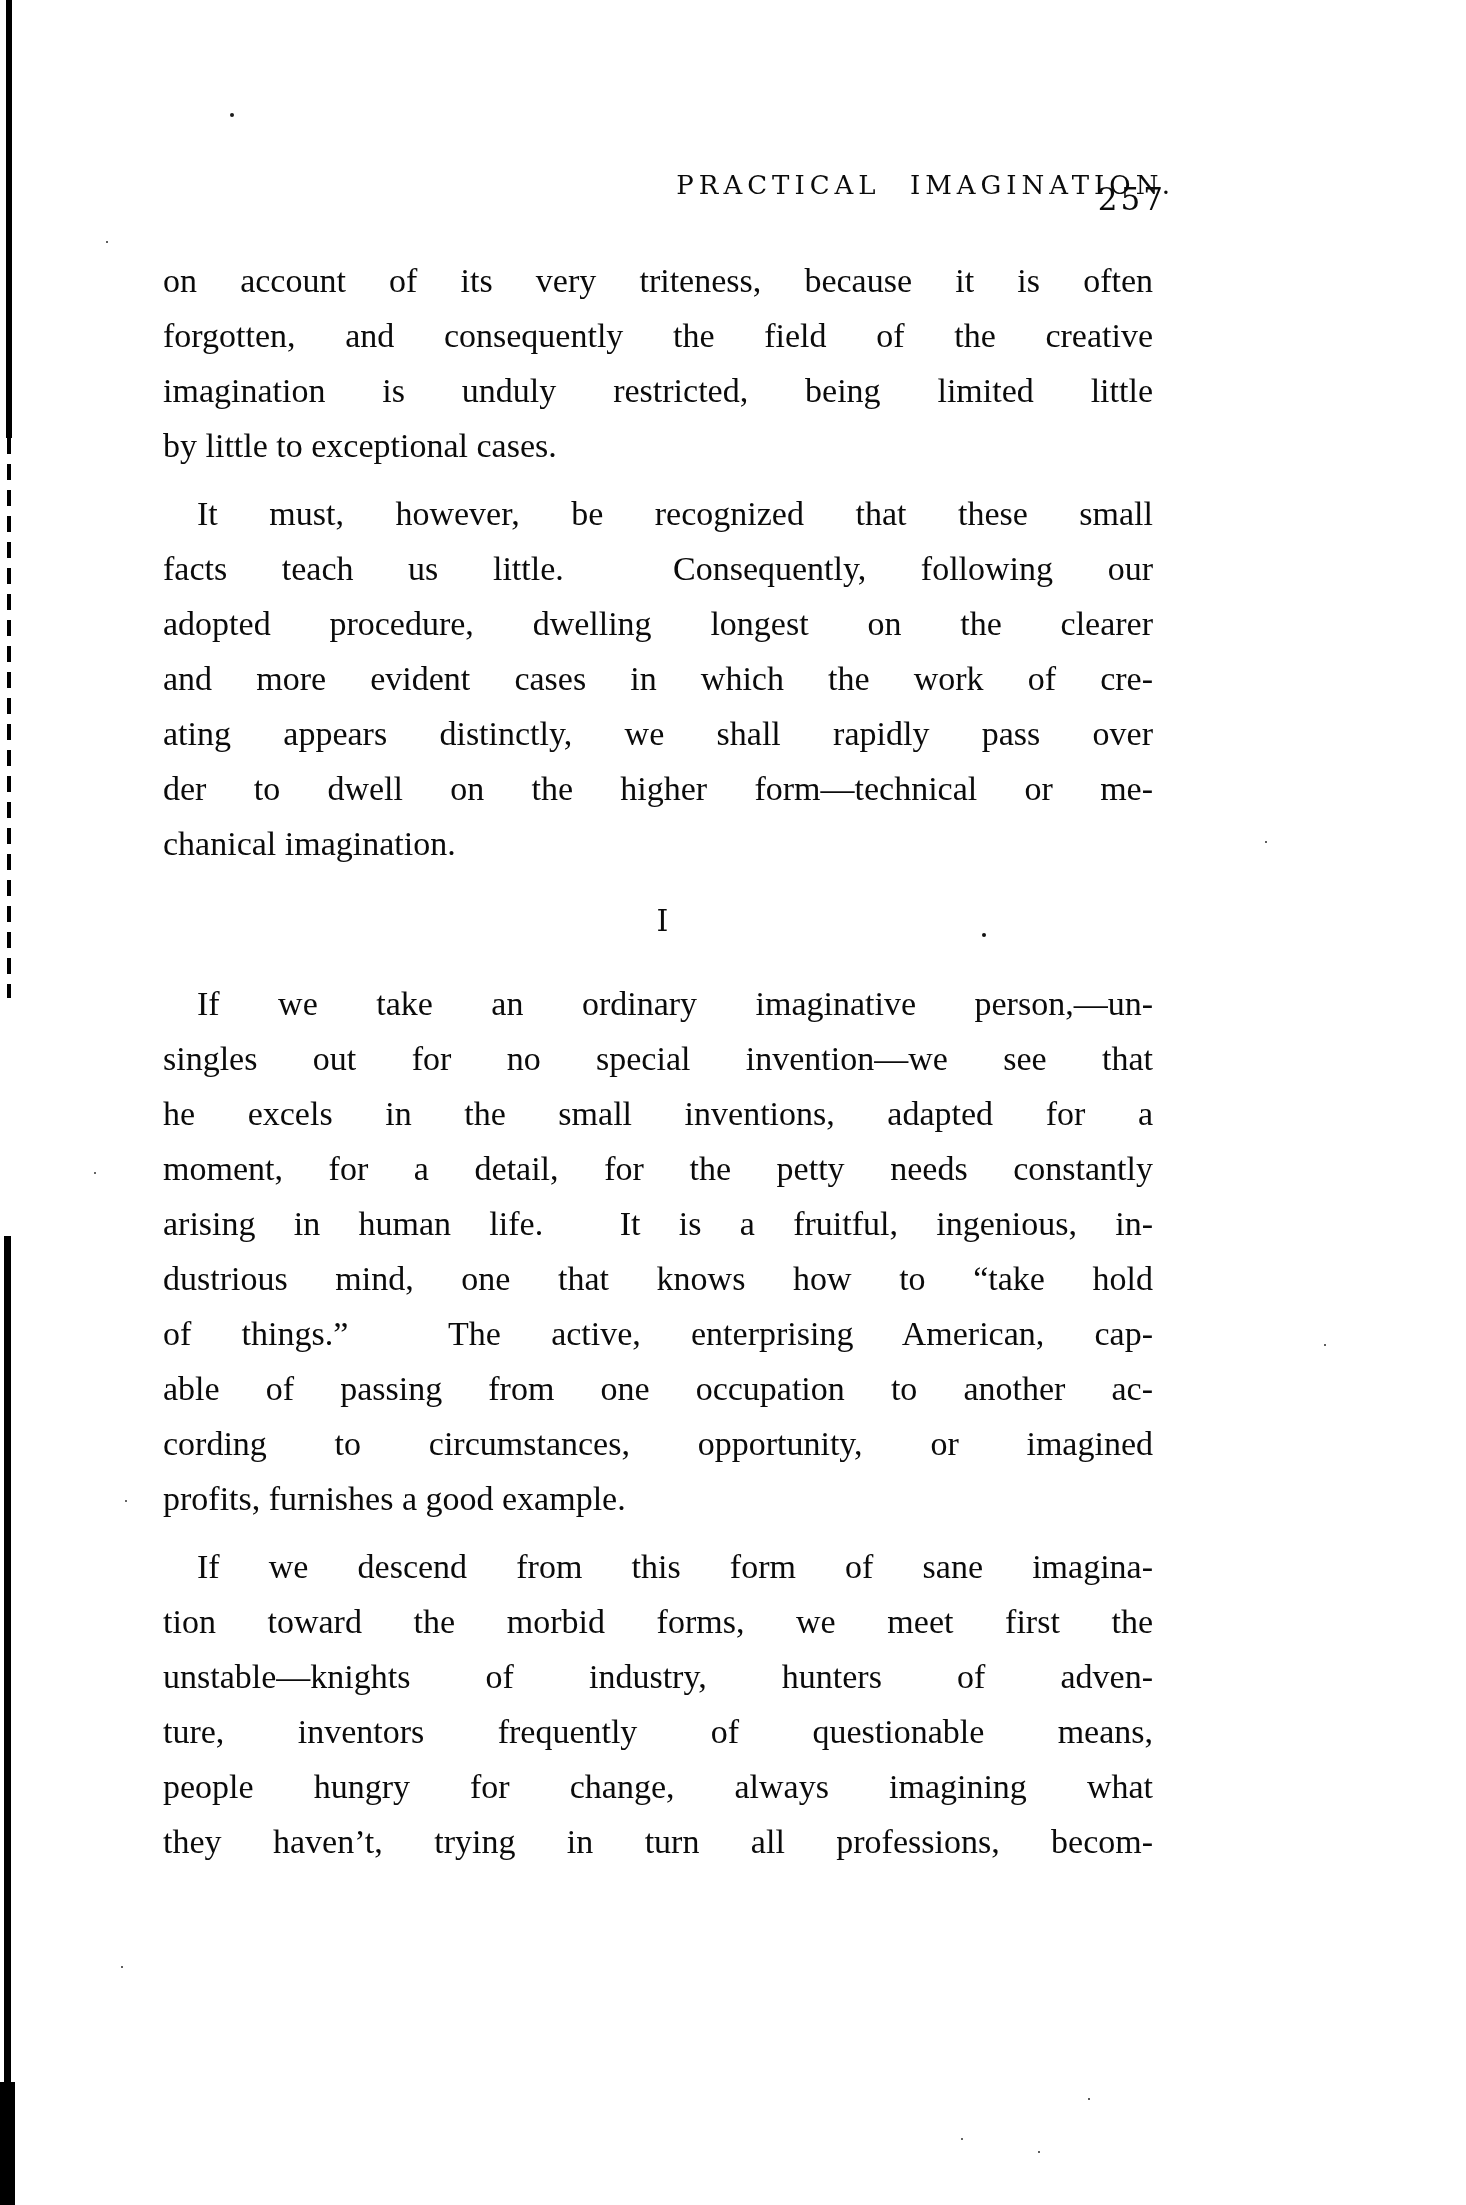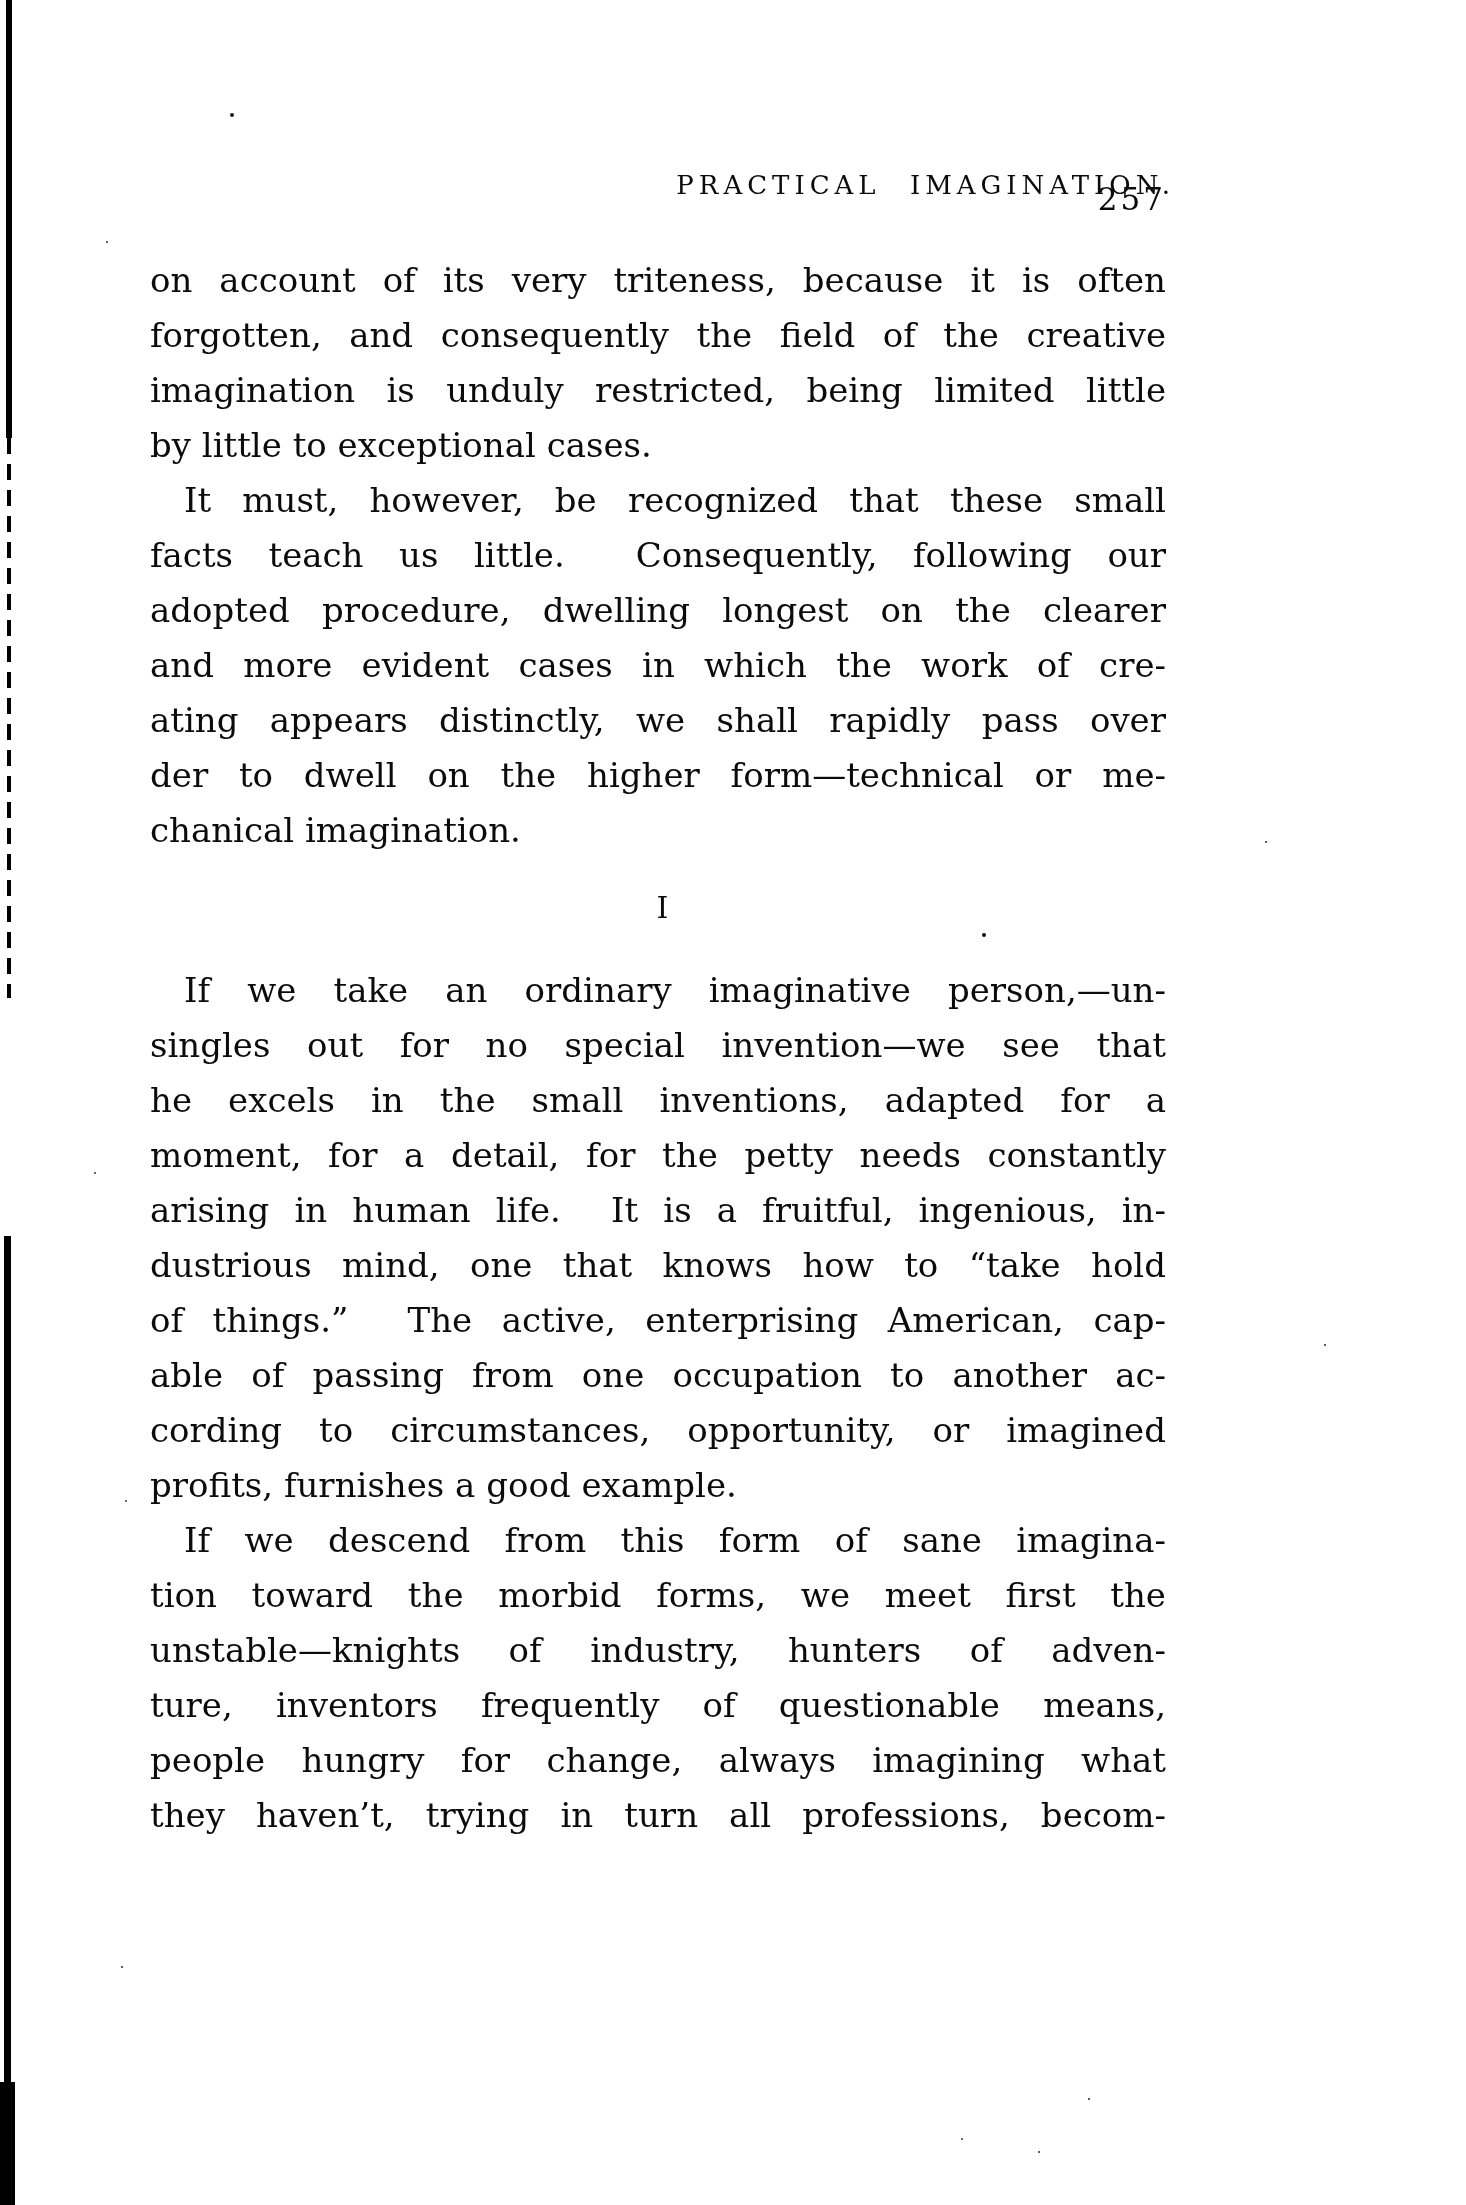--- a/index.html
+++ b/index.html
@@ -78,21 +78,21 @@
     right: 0; top: 12px;
     font-size: 31px;
     line-height: 54px;
     letter-spacing: 3px;
   }
 
   .page-body {
     margin-top: 43px;
     font-size: 34px;
   }
-  .paragraph { margin: 0; }
+  .paragraph { margin: 13px; font-family: Liberation Serif, serif; }
   .line {
     height: 55px;
     line-height: 55px;
     text-align: justify;
     text-align-last: justify;
     white-space: normal;
     overflow: hidden;
   }
   .line.indent { padding-left: 34px; }
   .line.flush-left {

